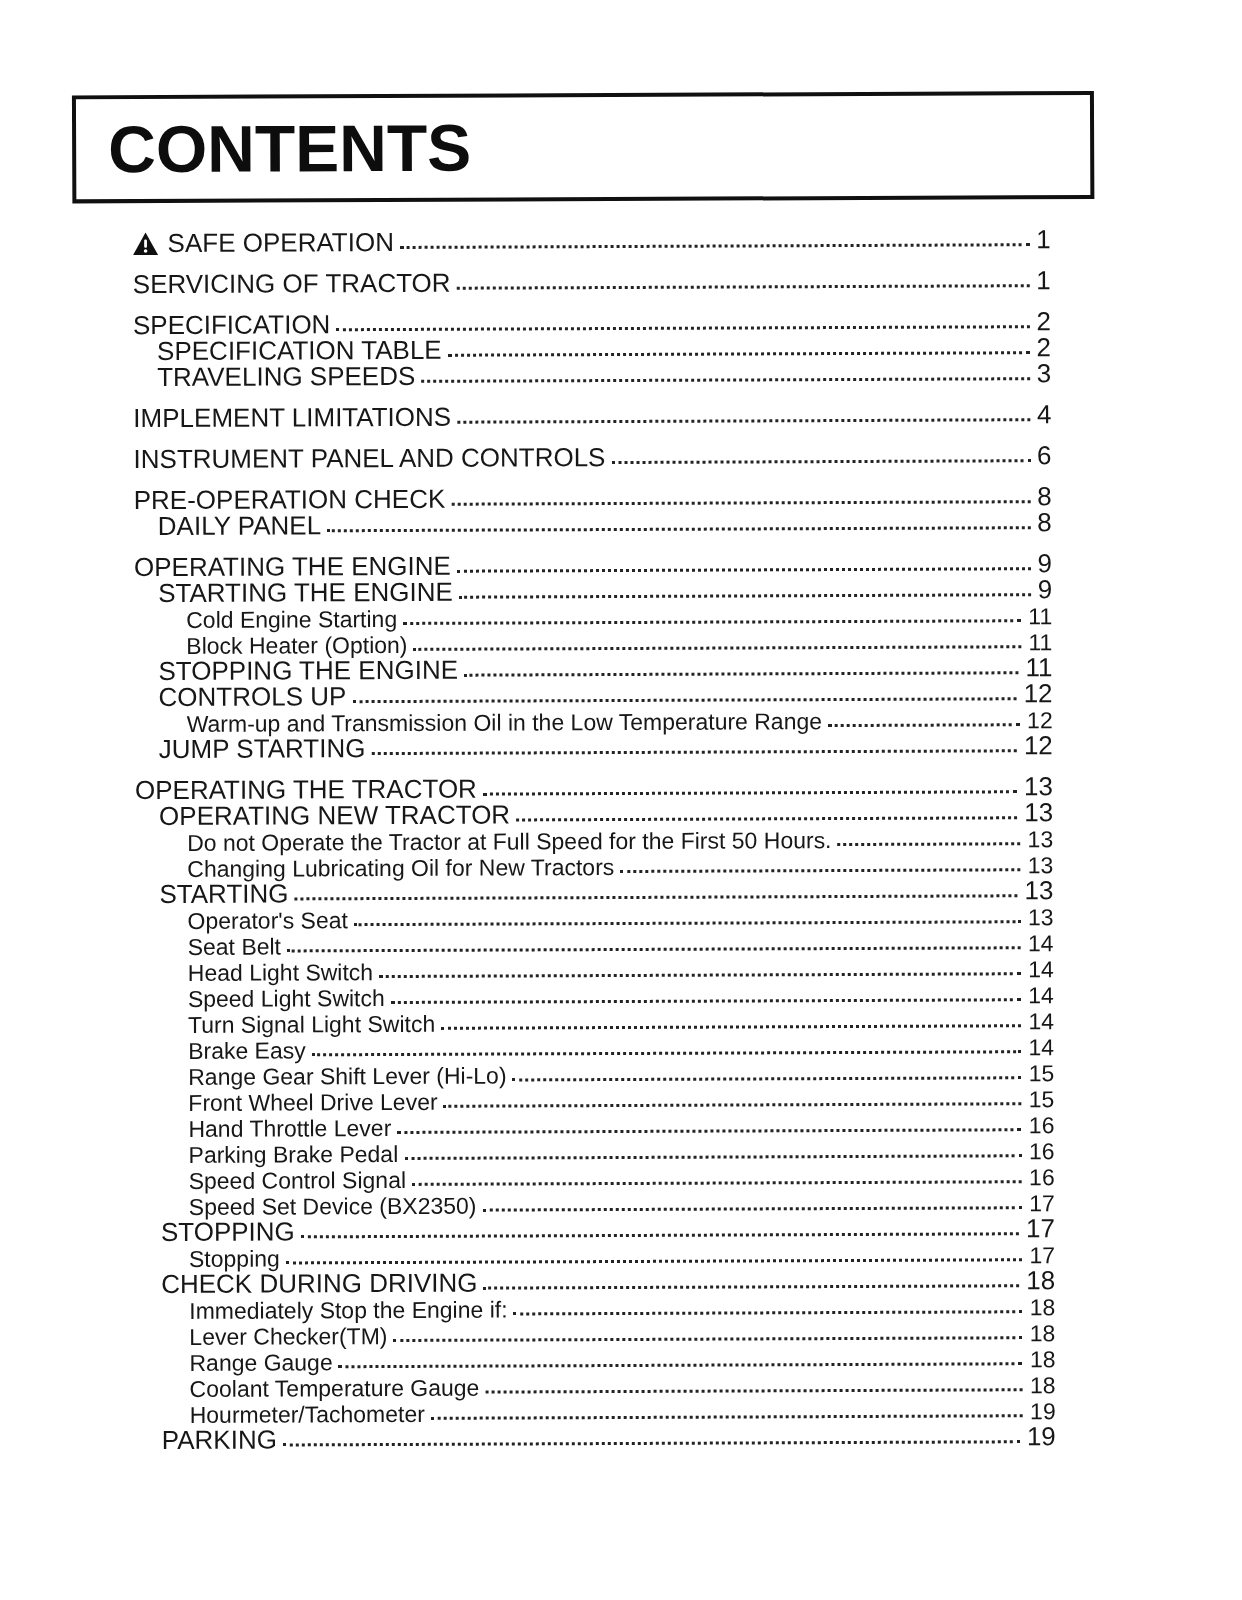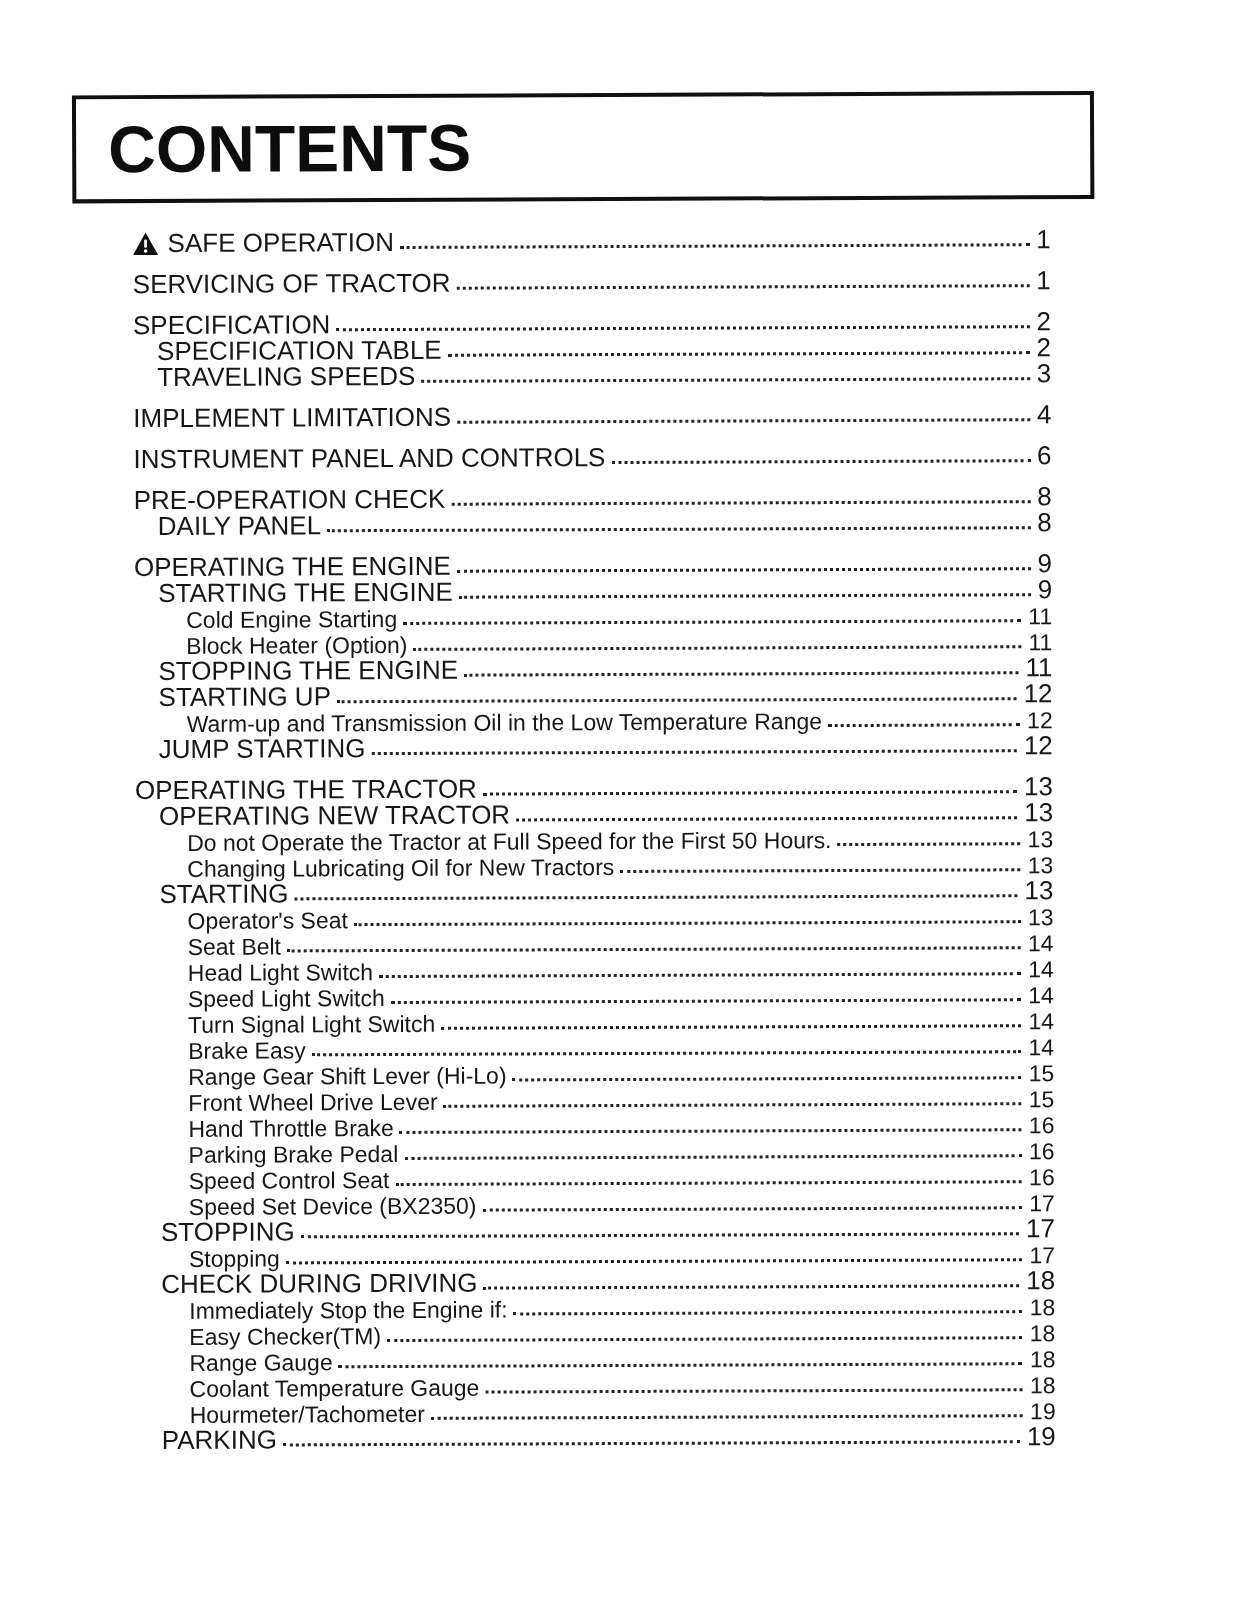--- a/index.html
+++ b/index.html
@@ -162,21 +162,21 @@
         <span class="label">Block Heater (Option)</span>
         <span class="leader"></span>
         <span class="page">11</span>
       </div>
       <div class="toc-row level-1">
         <span class="label">STOPPING THE ENGINE</span>
         <span class="leader"></span>
         <span class="page">11</span>
       </div>
       <div class="toc-row level-1">
-        <span class="label">STARTING UP</span>
+        <span class="label">CONTROLS UP</span>
         <span class="leader"></span>
         <span class="page">12</span>
       </div>
       <div class="toc-row level-2">
         <span class="label">Warm-up and Transmission Oil in the Low Temperature Range</span>
         <span class="leader"></span>
         <span class="page">12</span>
       </div>
       <div class="toc-row level-1">
         <span class="label">JUMP STARTING</span>
@@ -242,31 +242,31 @@
         <span class="label">Range Gear Shift Lever (Hi-Lo)</span>
         <span class="leader"></span>
         <span class="page">15</span>
       </div>
       <div class="toc-row level-2">
         <span class="label">Front Wheel Drive Lever</span>
         <span class="leader"></span>
         <span class="page">15</span>
       </div>
       <div class="toc-row level-2">
-        <span class="label">Hand Throttle Brake</span>
+        <span class="label">Hand Throttle Lever</span>
         <span class="leader"></span>
         <span class="page">16</span>
       </div>
       <div class="toc-row level-2">
         <span class="label">Parking Brake Pedal</span>
         <span class="leader"></span>
         <span class="page">16</span>
       </div>
       <div class="toc-row level-2">
-        <span class="label">Speed Control Seat</span>
+        <span class="label">Speed Control Signal</span>
         <span class="leader"></span>
         <span class="page">16</span>
       </div>
       <div class="toc-row level-2">
         <span class="label">Speed Set Device (BX2350)</span>
         <span class="leader"></span>
         <span class="page">17</span>
       </div>
       <div class="toc-row level-1">
         <span class="label">STOPPING</span>
@@ -282,21 +282,21 @@
         <span class="label">CHECK DURING DRIVING</span>
         <span class="leader"></span>
         <span class="page">18</span>
       </div>
       <div class="toc-row level-2">
         <span class="label">Immediately Stop the Engine if:</span>
         <span class="leader"></span>
         <span class="page">18</span>
       </div>
       <div class="toc-row level-2">
-        <span class="label">Easy Checker(TM)</span>
+        <span class="label">Lever Checker(TM)</span>
         <span class="leader"></span>
         <span class="page">18</span>
       </div>
       <div class="toc-row level-2">
         <span class="label">Range Gauge</span>
         <span class="leader"></span>
         <span class="page">18</span>
       </div>
       <div class="toc-row level-2">
         <span class="label">Coolant Temperature Gauge</span>

